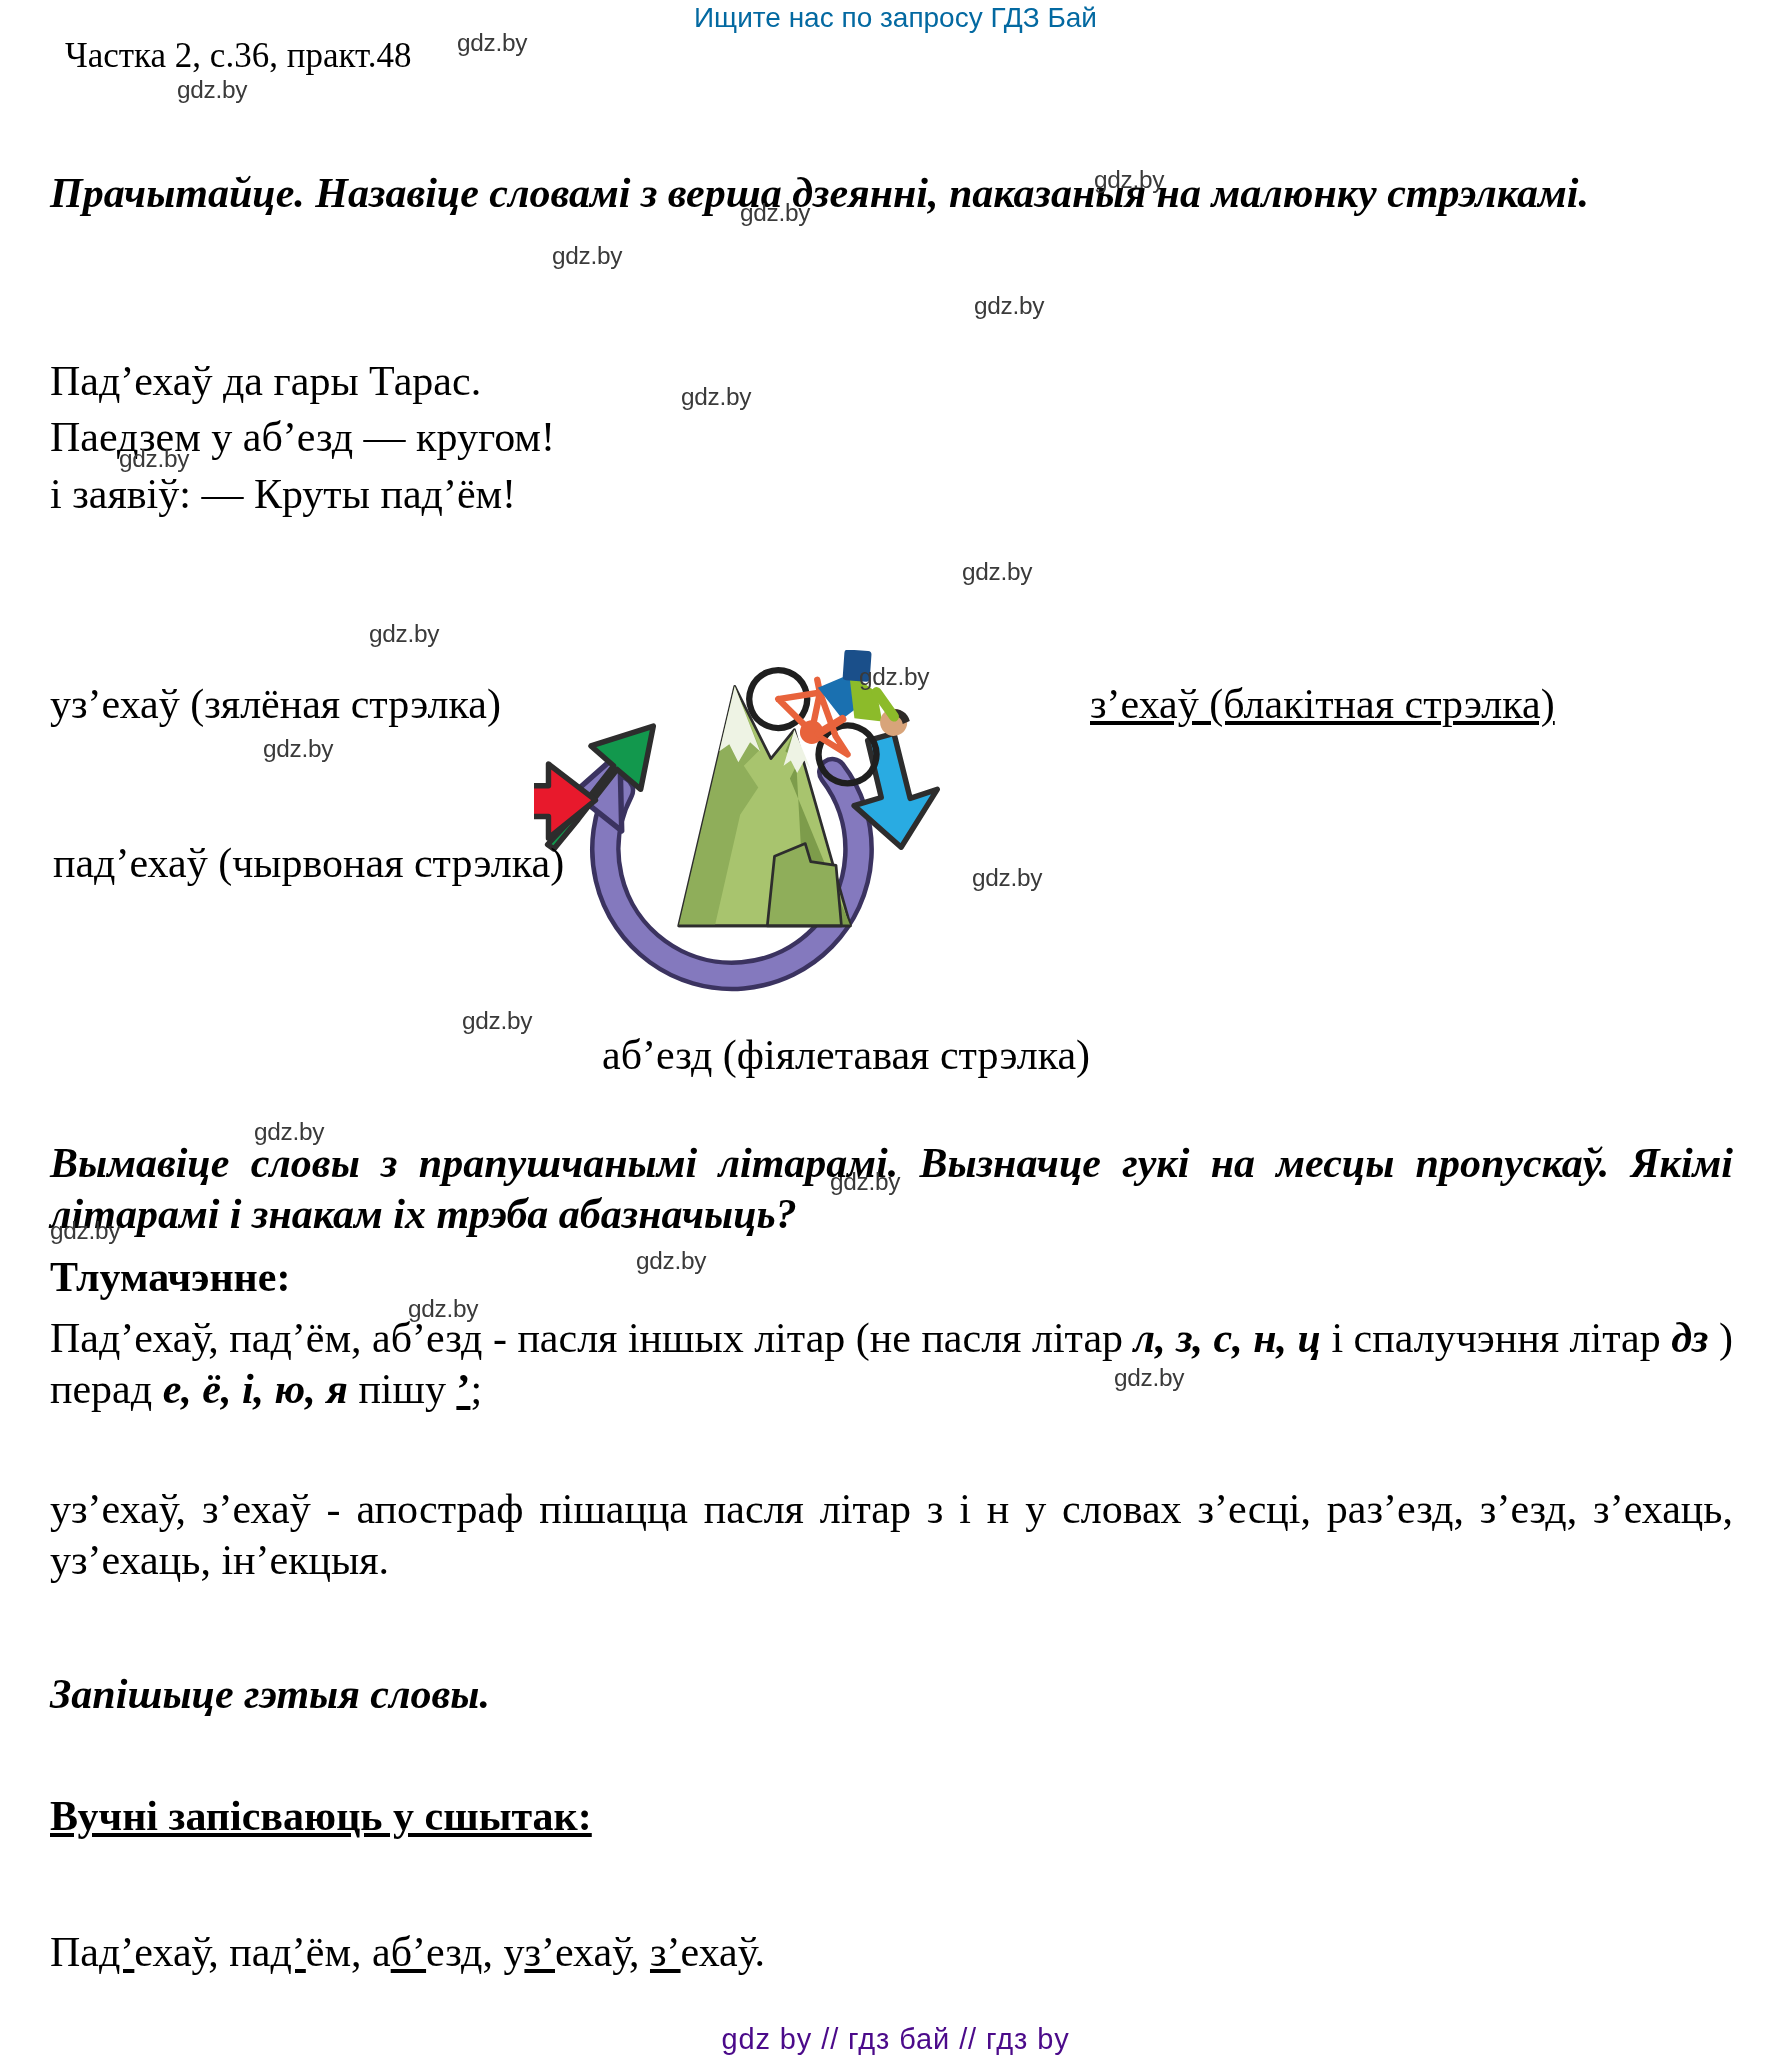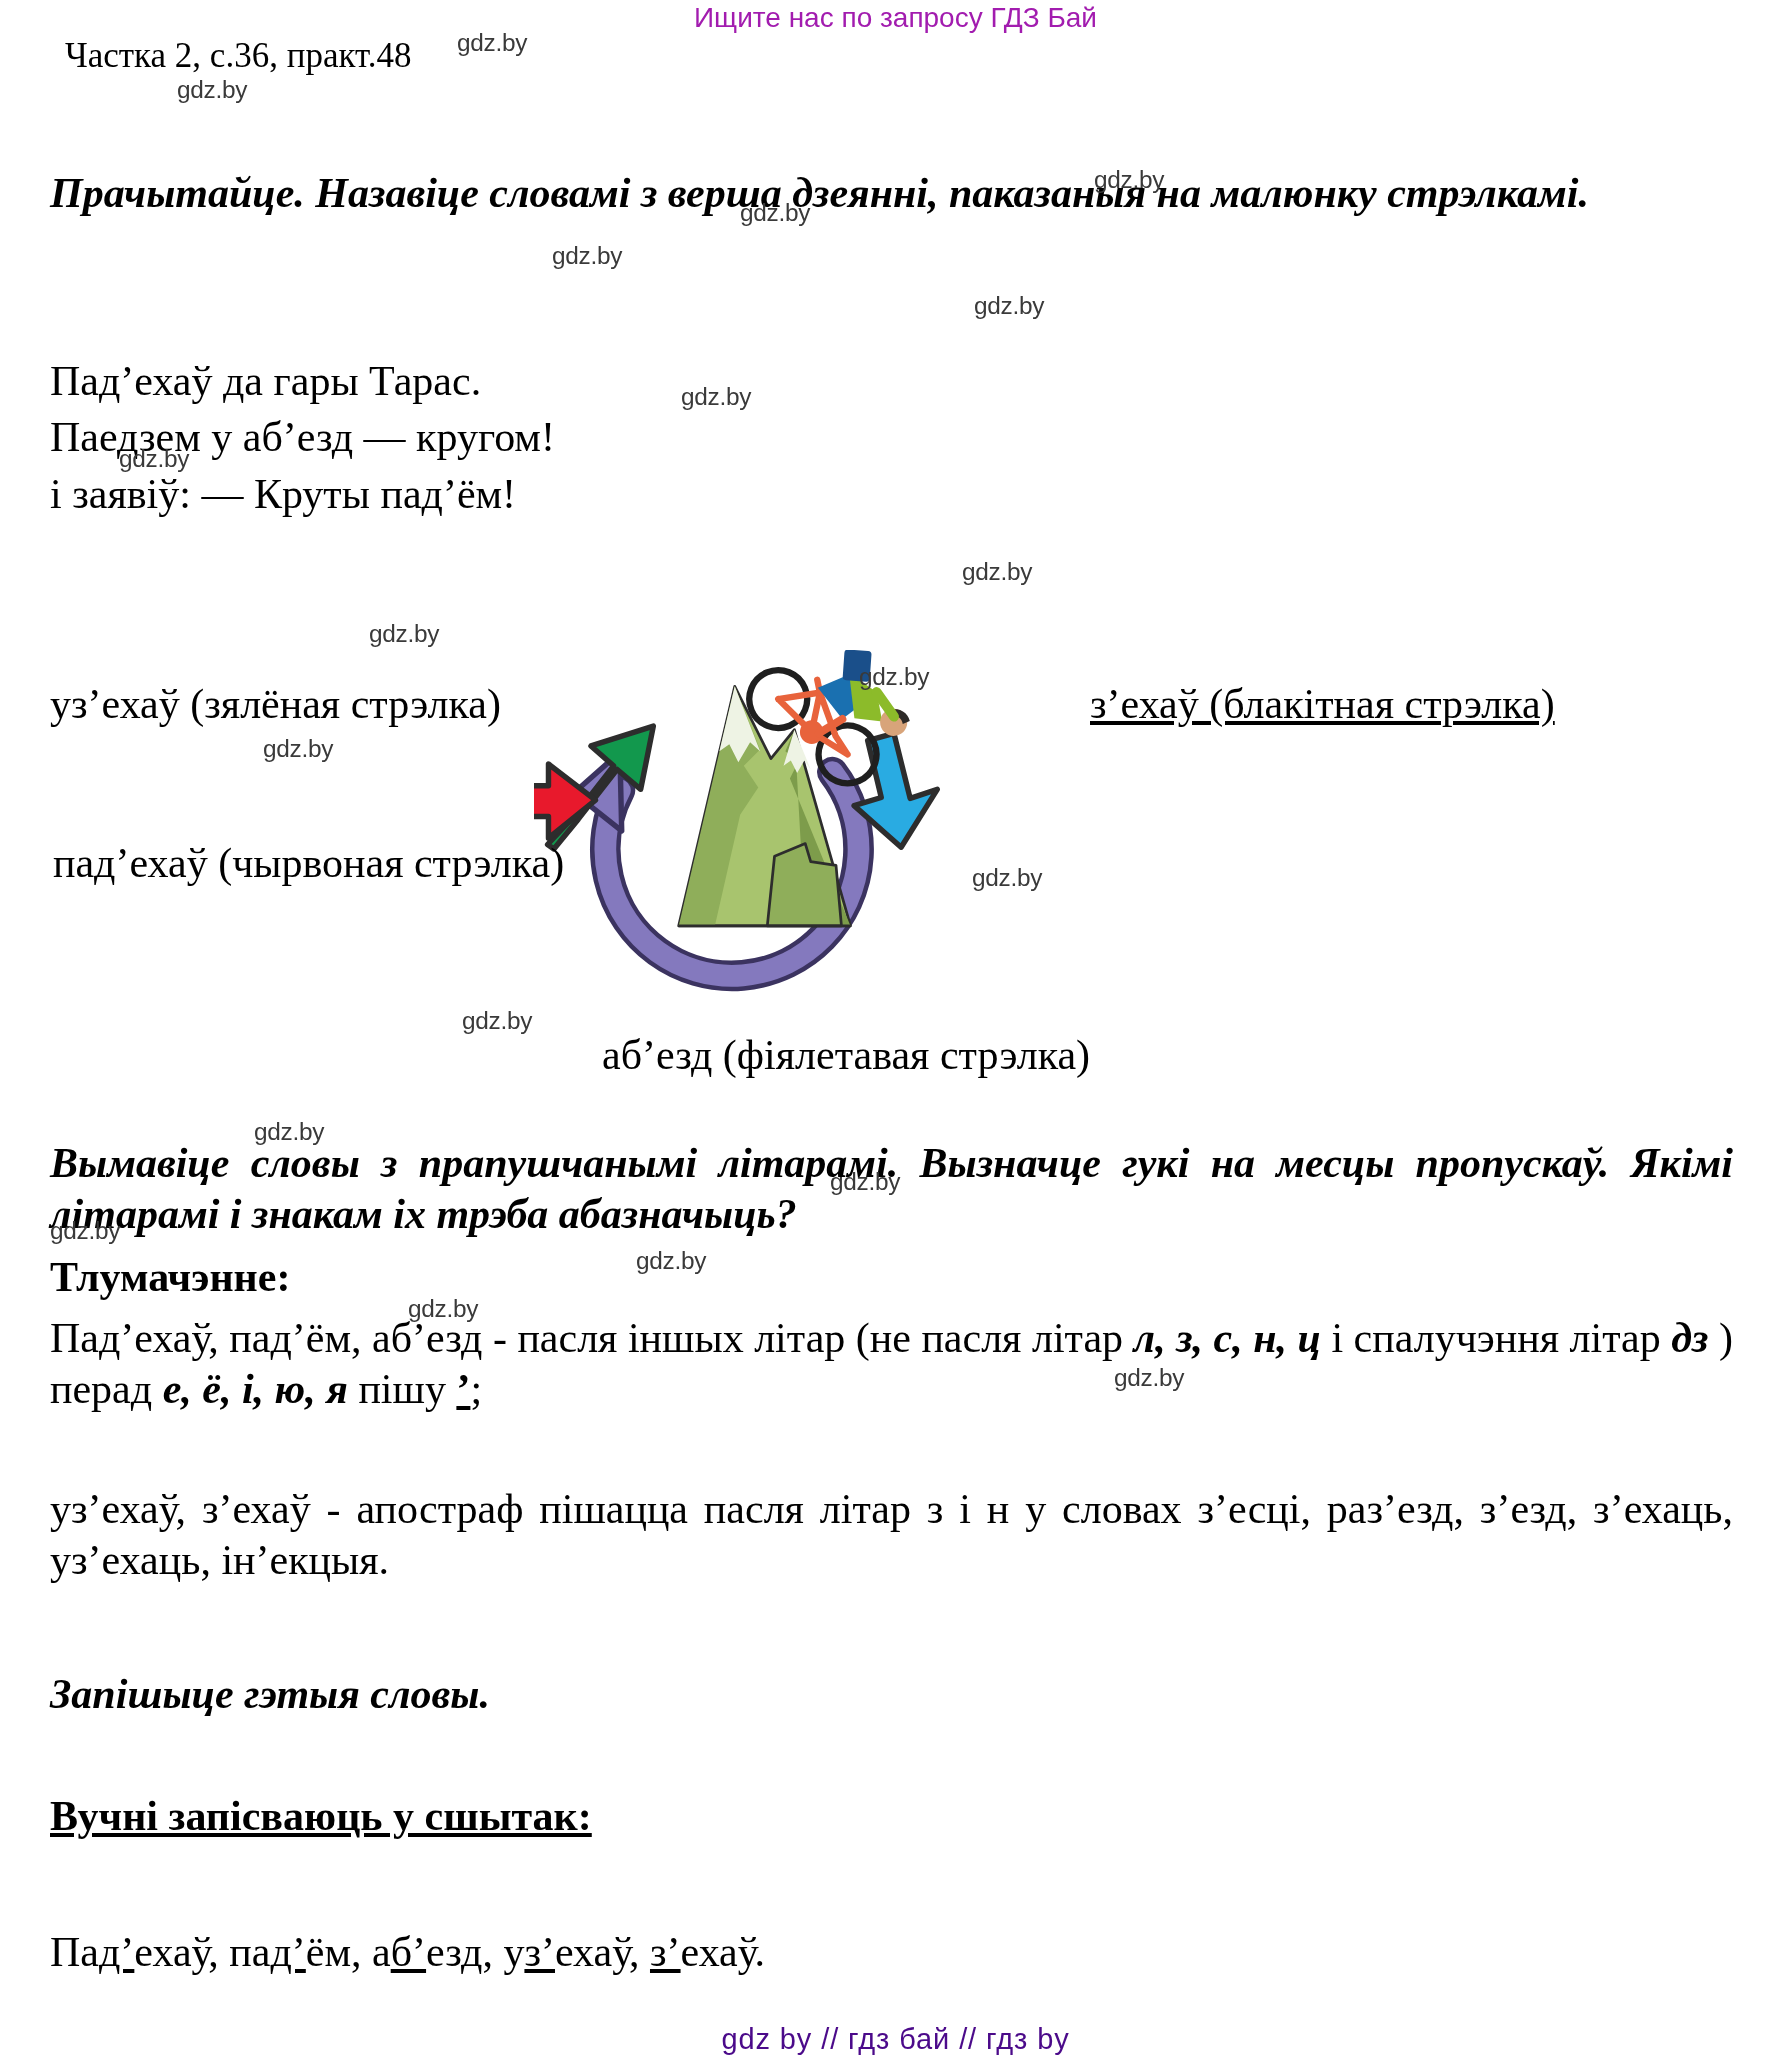--- a/index.html
+++ b/index.html
@@ -29,21 +29,21 @@
 
   
   .promo {
     position: absolute;
     top: 1.8px;
     left: 0;
     width: 1791px;
     text-align: center;
     font-family: "Liberation Sans", sans-serif;
     font-size: 28px;
-    color: #a21caf;
+    color: #0369a1;
     font-weight: 400;
     white-space: nowrap;
   }
 
   
   .page-title {
     position: absolute;
     top: 36px;
     left: 65px;
     font-family: "Liberation Serif", serif;

